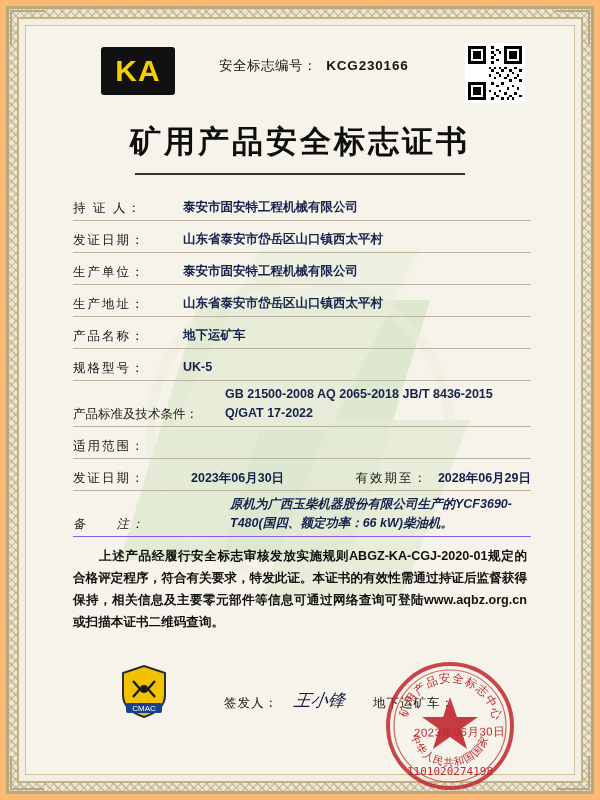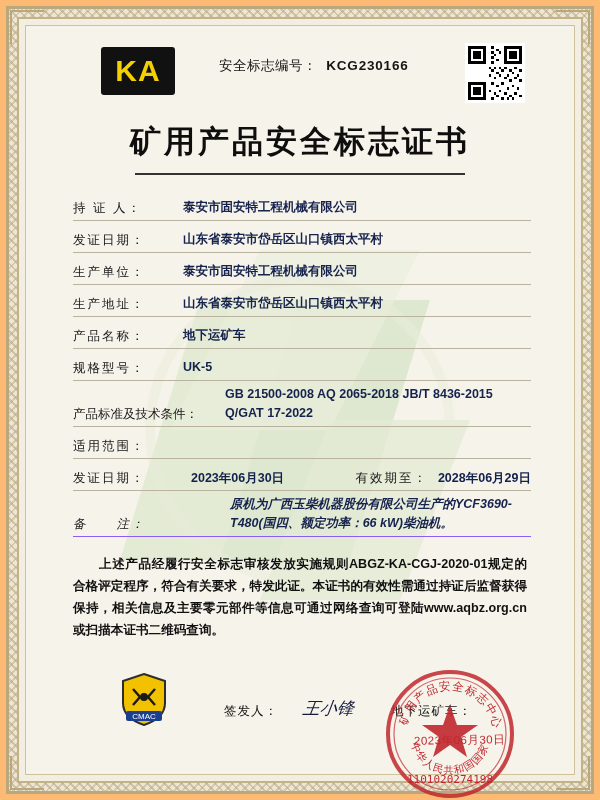--- a/index.html
+++ b/index.html
@@ -187,21 +187,21 @@
     font-weight: bold;
     color: #12204c;
     padding-bottom: 3px;
     padding-left: 10px;
     white-space: nowrap;
   }
   .remark-val { line-height: 1.55; margin-left: 47px; }
 
   
   .statement {
-    margin: 16px 14px 0 14px;
+    margin: 8px 14px 0 14px;
     font-size: 12.6px;
     line-height: 1.75;
     color: #101010;
     font-weight: bold;
     text-indent: 26px;
     text-align: justify;
   }
 
   
   .sign-area {
@@ -215,21 +215,21 @@
     top: 6px;
     width: 46px;
     height: 54px;
   }
   .sign-row {
     position: absolute;
     left: 165px;
     top: 30px;
     display: flex;
     align-items: flex-end;
-    gap: 21px;
+    gap: 12px;
   }
   .sign-lab {
     font-size: 12.5px;
     color: #141414;
     letter-spacing: 1px;
   }
   .sign-name {
     font-family: "DejaVu Serif", serif;
     font-size: 17px;
     font-style: italic;

